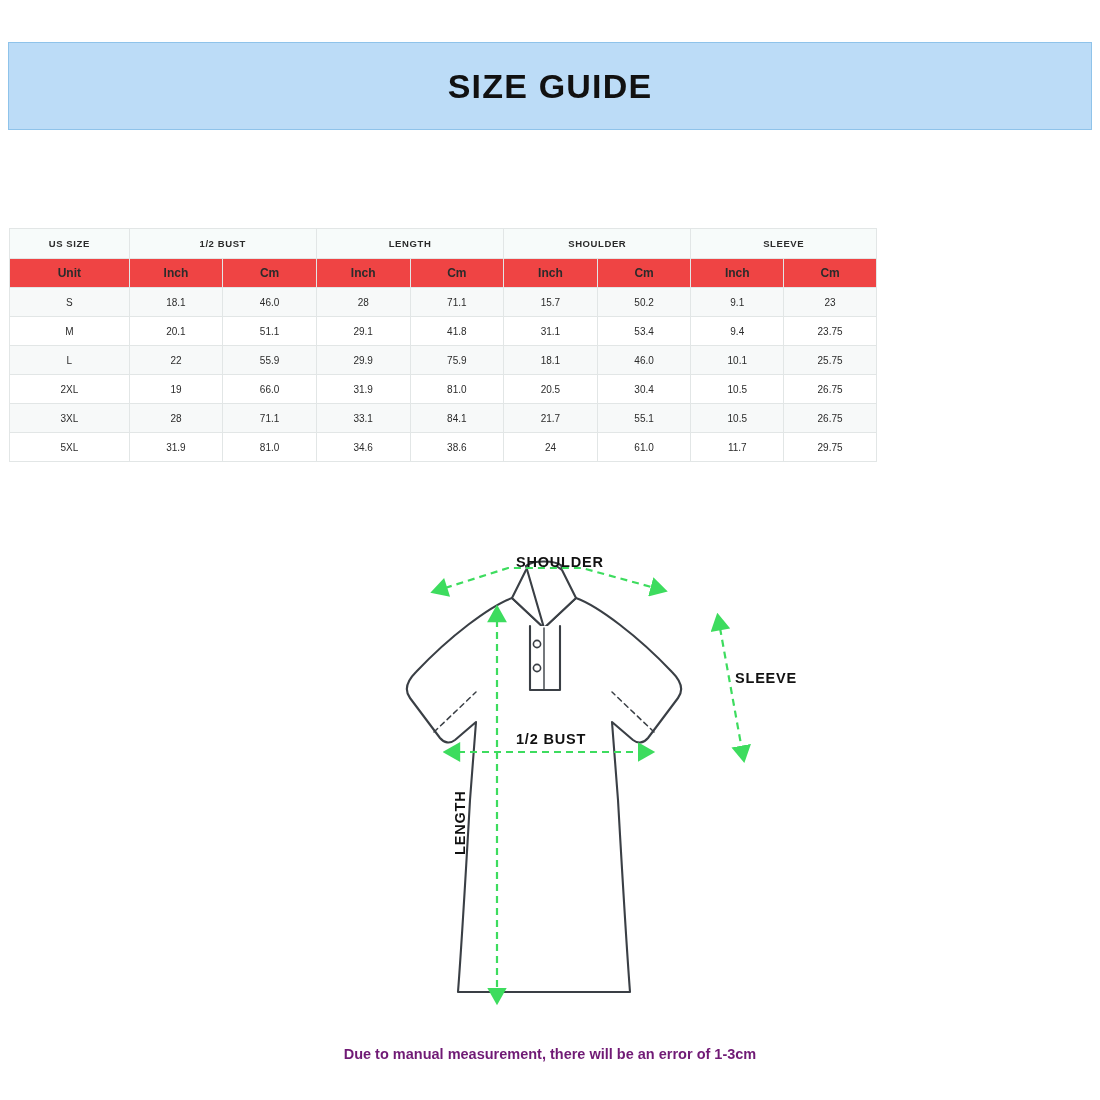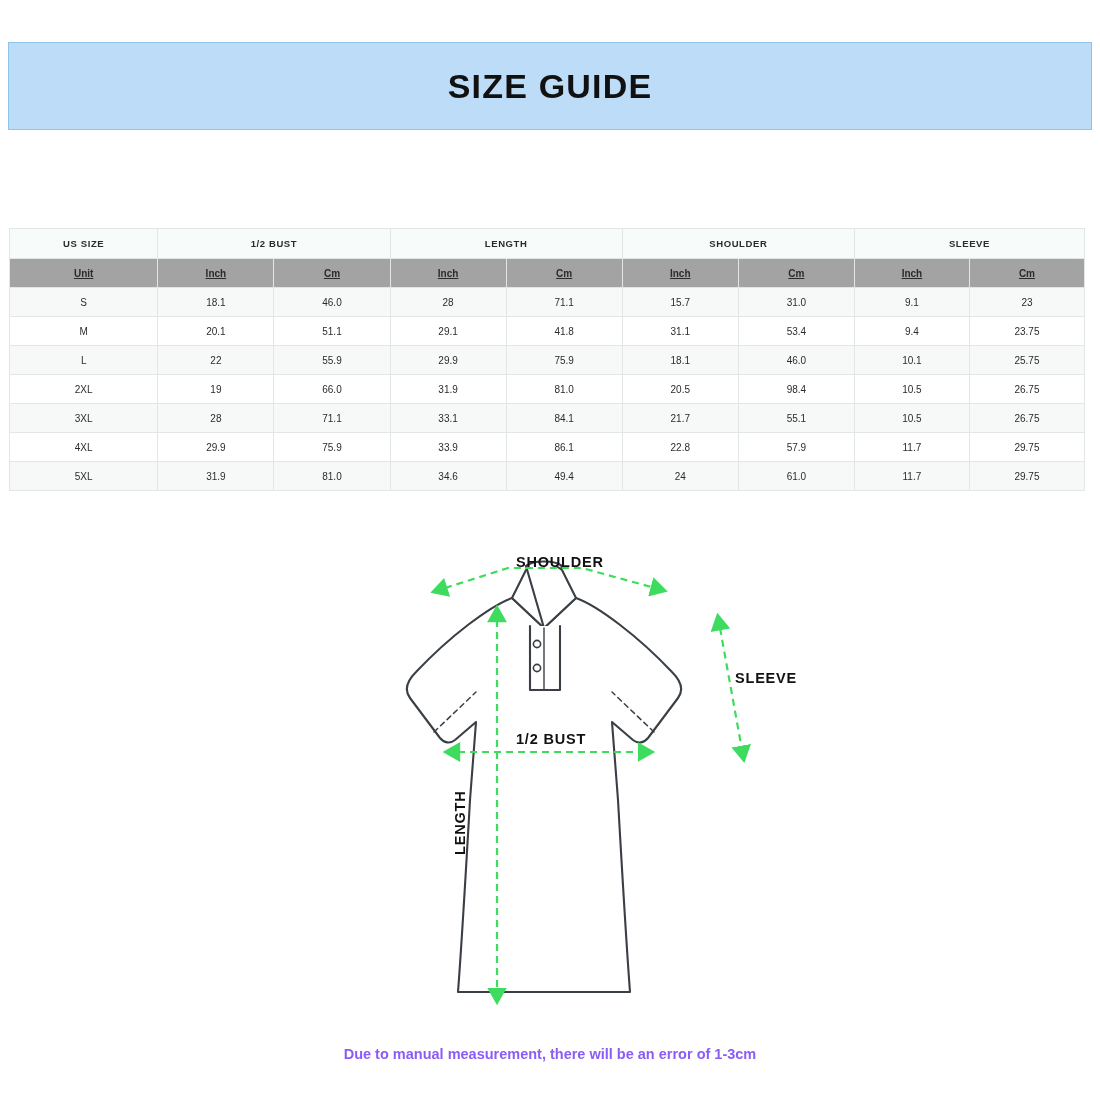--- a/index.html
+++ b/index.html
@@ -37,21 +37,21 @@
     font-weight: bold;
     letter-spacing: 1.2px;
     color: #111111;
   }
 
   
   .table-wrap {
     position: absolute;
     left: 9px;
     top: 228px;
-    width: 1076px;
+    width: 868px;
   }
   table.size-table {
     width: 100%;
     border-collapse: collapse;
     table-layout: fixed;
   }
   table.size-table th,
   table.size-table td {
     border: 1px solid #e2e6e6;
     text-align: center;
@@ -62,25 +62,24 @@
     font-weight: normal;
   }
   table.size-table thead tr.group-row th {
     background: #f7fbfa;
     font-weight: bold;
     font-size: 9.5px;
     letter-spacing: 0.6px;
     height: 30px;
   }
   table.size-table thead tr.unit-row th {
-    background: #a3a3a3;
-    font-weight: bold;
-    font-size: 10px;
+    background: #ef4444;
+    font-weight: bold;
+    font-size: 12px;
     height: 29px;
-    text-decoration: underline;
   }
   table.size-table tbody tr:nth-child(odd) td {
     background: #f7f9f9;
   }
   table.size-table tbody tr:nth-child(even) td {
     background: #ffffff;
   }
   td.size-col, th.size-col { }
 
   
@@ -112,21 +111,21 @@
 
   
   .footer-note {
     position: absolute;
     left: 0;
     top: 1046px;
     width: 1100px;
     text-align: center;
     font-size: 14.5px;
     font-weight: bold;
-    color: #8b5cf6;
+    color: #701a75;
   }
 </style>
 </head>
 <body>
 
 <div class="page">
 
   <div class="banner">
     <div class="banner-title">SIZE GUIDE</div>
   </div>
@@ -165,21 +164,21 @@
         </tr>
       </thead>
       <tbody>
         <tr>
           <td class="size-col">S</td>
           <td>18.1</td>
           <td>46.0</td>
           <td>28</td>
           <td>71.1</td>
           <td>15.7</td>
-          <td>31.0</td>
+          <td>50.2</td>
           <td>9.1</td>
           <td>23</td>
         </tr>
         <tr>
           <td class="size-col">M</td>
           <td>20.1</td>
           <td>51.1</td>
           <td>29.1</td>
           <td>41.8</td>
           <td>31.1</td>
@@ -198,52 +197,41 @@
           <td>10.1</td>
           <td>25.75</td>
         </tr>
         <tr>
           <td class="size-col">2XL</td>
           <td>19</td>
           <td>66.0</td>
           <td>31.9</td>
           <td>81.0</td>
           <td>20.5</td>
-          <td>98.4</td>
+          <td>30.4</td>
           <td>10.5</td>
           <td>26.75</td>
         </tr>
         <tr>
           <td class="size-col">3XL</td>
           <td>28</td>
           <td>71.1</td>
           <td>33.1</td>
           <td>84.1</td>
           <td>21.7</td>
           <td>55.1</td>
           <td>10.5</td>
           <td>26.75</td>
         </tr>
         <tr>
-          <td class="size-col">4XL</td>
-          <td>29.9</td>
-          <td>75.9</td>
-          <td>33.9</td>
-          <td>86.1</td>
-          <td>22.8</td>
-          <td>57.9</td>
-          <td>11.7</td>
-          <td>29.75</td>
-        </tr>
-        <tr>
           <td class="size-col">5XL</td>
           <td>31.9</td>
           <td>81.0</td>
           <td>34.6</td>
-          <td>49.4</td>
+          <td>38.6</td>
           <td>24</td>
           <td>61.0</td>
           <td>11.7</td>
           <td>29.75</td>
         </tr>
       </tbody>
     </table>
   </div>
 
   <div class="diagram">

